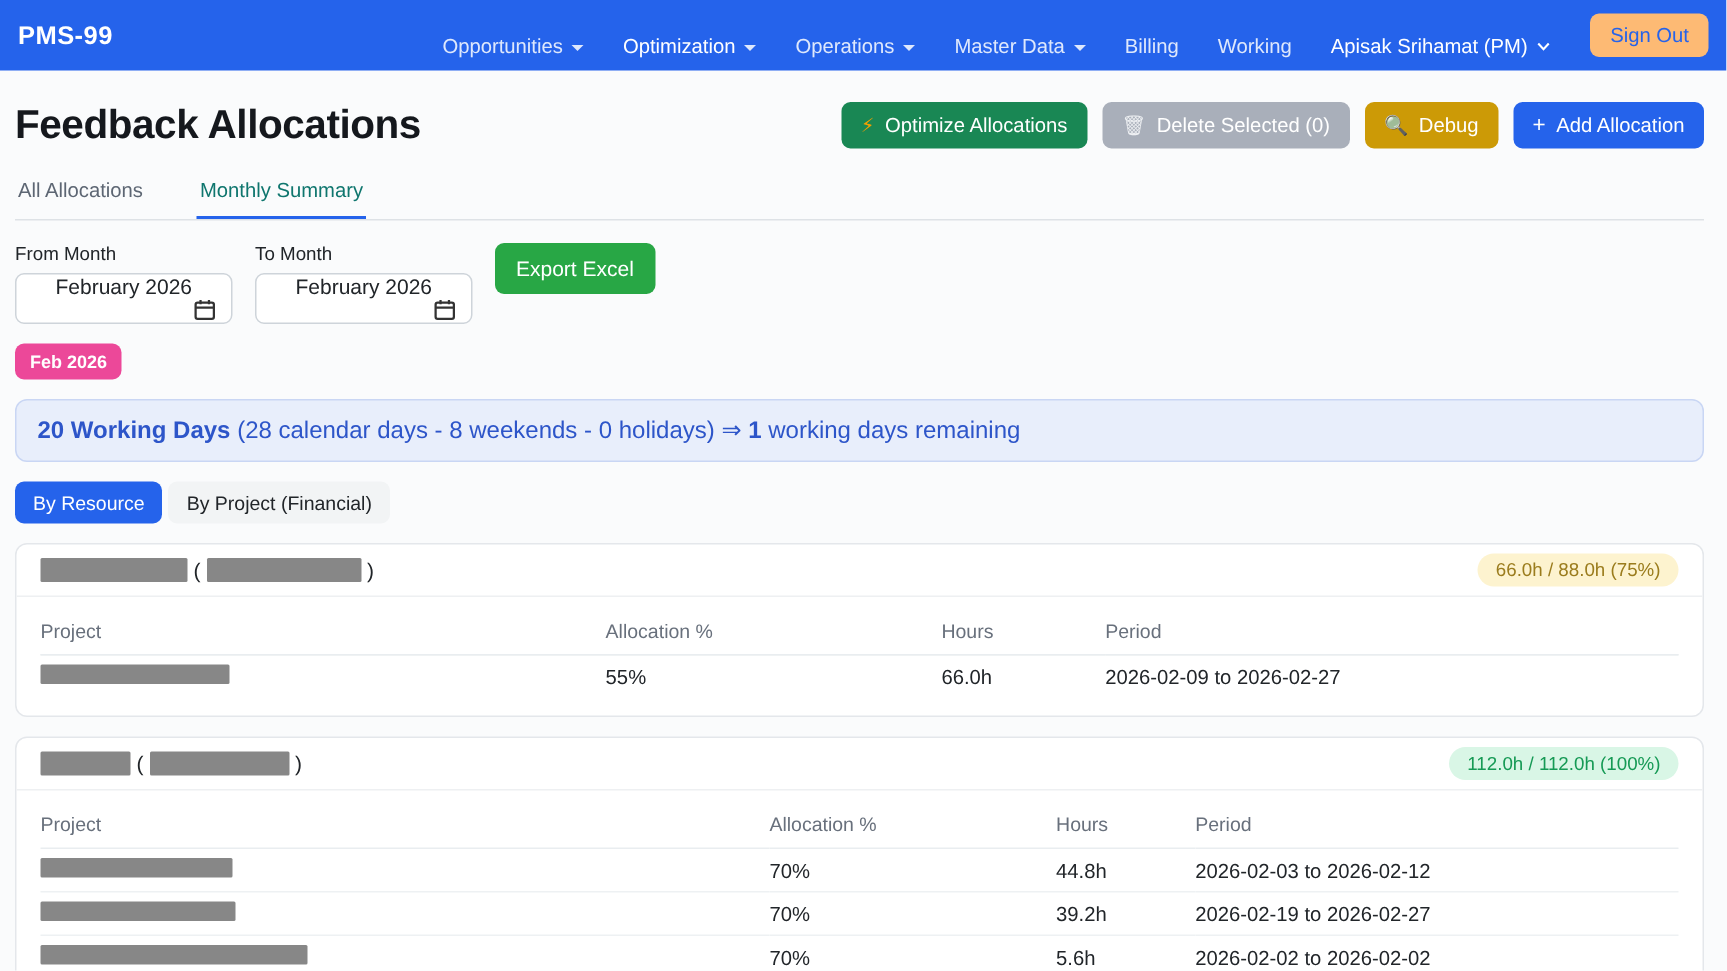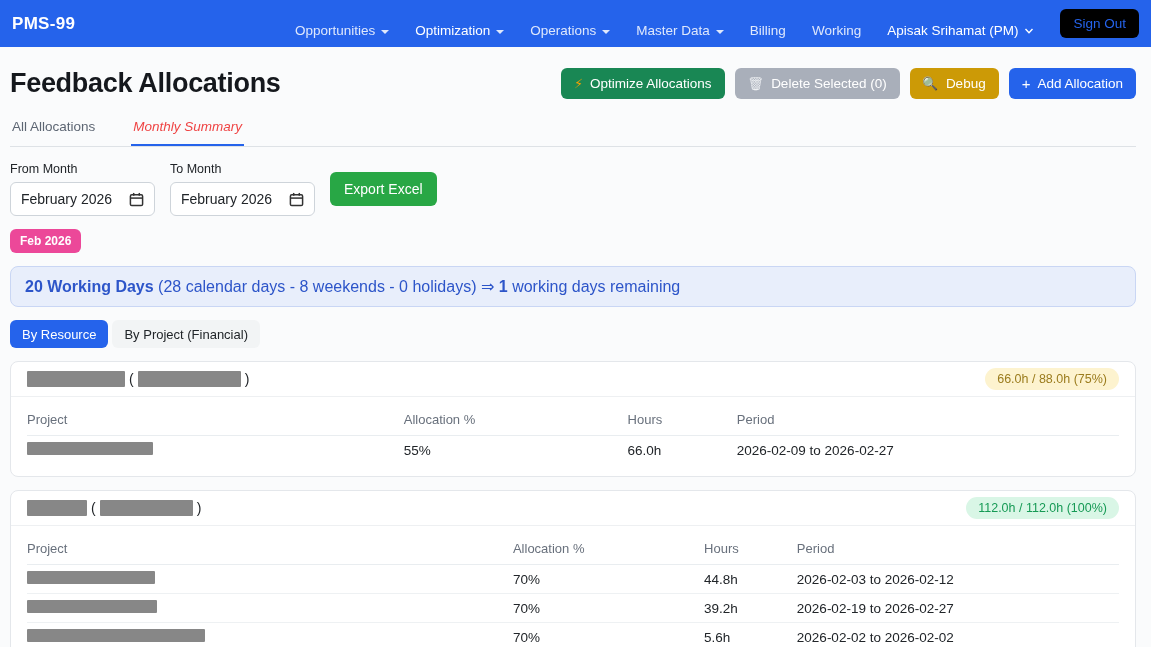--- a/index.html
+++ b/index.html
@@ -20,21 +20,21 @@
     display:inline-flex; align-items:center; gap:6px; cursor:pointer;
   }
   .nav-link.active { color:#fff; }
   .caret {
     width:0; height:0; border-left:4px solid transparent; border-right:4px solid transparent;
     border-top:4px solid rgba(255,255,255,.85); display:inline-block; margin-top:2px;
   }
   .user-menu { color:#fff; font-size:13.5px; display:inline-flex; align-items:center; gap:6px; cursor:pointer; }
   .chev { width:10px; height:10px; display:inline-block; }
   .btn-signout {
-    background:#000000; color:#2563eb; border:none; border-radius:6px;
+    background:#fdba74; color:#2563eb; border:none; border-radius:6px;
     font-size:13.5px; font-weight:500; padding:7px 13px; cursor:pointer;
   }
   
   .page { padding:21px 15px 0 10px; }
   .header-row { display:flex; align-items:center; justify-content:space-between; }
   h1.page-title { font-size:27px; font-weight:800; color:#15181d; letter-spacing:-.3px; }
   .actions { display:flex; gap:10px; }
   .btn {
     border:none; border-radius:6px; color:#fff; font-size:13.5px;
     height:31px; padding:0 13px; display:inline-flex; align-items:center; gap:7px; cursor:pointer;
@@ -45,27 +45,27 @@
   .btn-optimize .bicon { color:#f59f00; }
   .btn-delete { background:#a9afba; cursor:default; }
   .btn-delete .bicon { color:#eef0f3; }
   .btn-debug { background:#cc9a06; }
   .btn-debug .bicon { color:#bfe3ff; }
   .btn-add { background:#2563eb; }
   .btn-add .bicon { font-size:15px; font-weight:400; }
   
   .tabs { margin-top:16px; border-bottom:1px solid #dee2e6; display:flex; gap:34px; }
   .tab { font-size:13.5px; color:#5d6673; padding:4px 2px 10px; cursor:pointer; border-bottom:2px solid transparent; }
-  .tab.active { color:#ef4444; border-bottom-color:#2563eb; font-weight:500;font-style:italic; }
-  
-  .filters { margin-top:15px; display:flex; align-items:center; gap:15px; }
+  .tab.active { color:#0f766e; border-bottom-color:#2563eb; font-weight:500; }
+  
+  .filters { margin-top:15px; display:flex; align-items:flex-start; gap:15px; }
   .field label { display:block; font-size:12.5px; color:#212529; margin-bottom:6px; }
   .month-input {
     width:145px; height:34px; border:1px solid #ced4da; border-radius:6px; background:#fff;
-    display:flex; align-items:center; padding:0 10px; font-size:14px; color:#212529; cursor:text;
+    display:flex; align-items:center; padding:0 10px; font-size:14px; color:#212529; cursor:text;flex-direction:column;
   }
   .month-input svg { margin-left:auto; }
   .btn-export { background:#28a745; height:34px; font-size:14px; padding:0 14px; }
   .month-badge {
     margin-top:13px; display:inline-block; background:#ec4899; color:#fff;
     font-size:12px; font-weight:600; padding:5px 10px; border-radius:6px;
   }
   
   .banner {
     margin-top:13px; background:#e8eefb; border:1px solid #c9d6f4; border-radius:8px;

